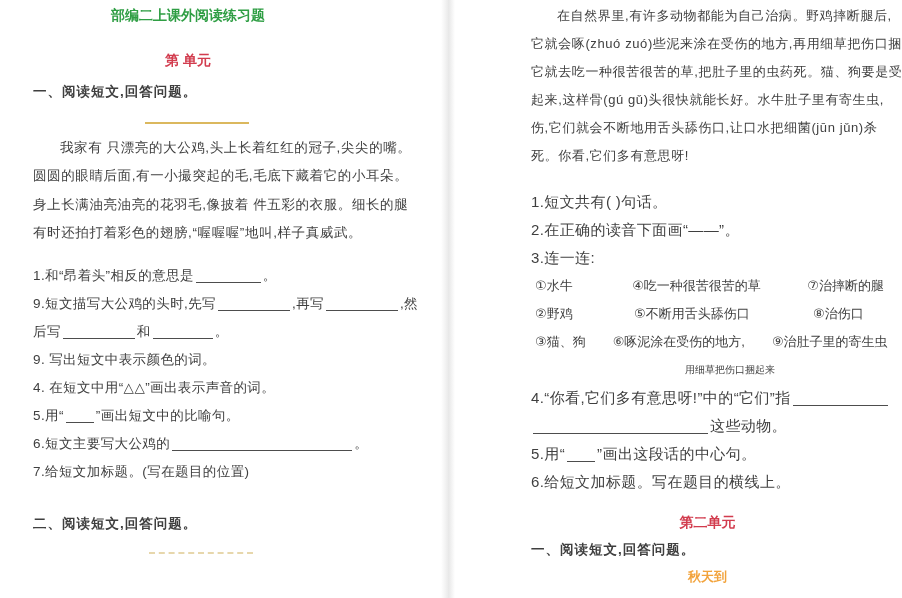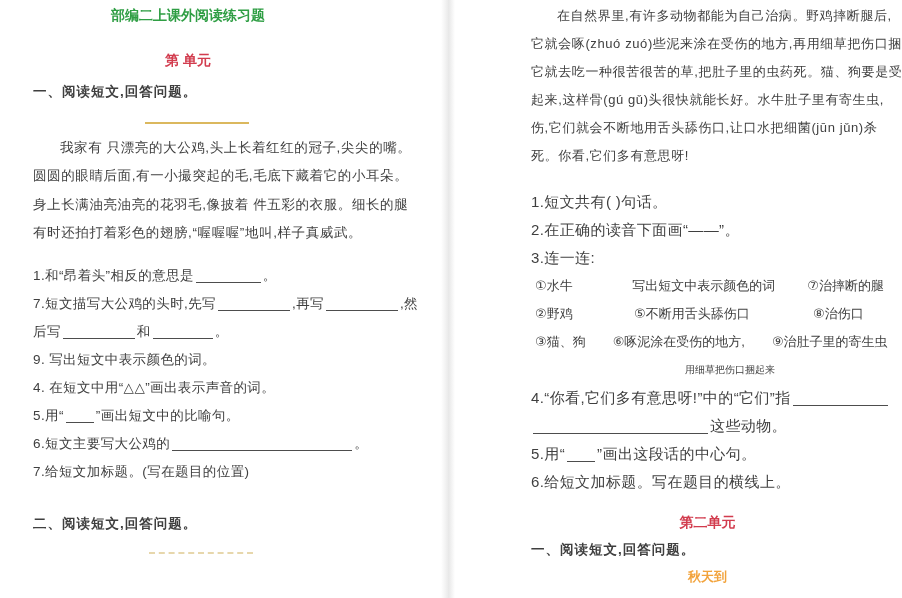--- a/index.html
+++ b/index.html
@@ -66,21 +66,21 @@
       <div class="pl">圆圆的眼睛后面,有一小撮突起的毛,毛底下藏着它的小耳朵。</div>
       <div class="pl">身上长满油亮油亮的花羽毛,像披着  件五彩的衣服。细长的腿</div>
       <div class="pl">有时还拍打着彩色的翅膀,“喔喔喔”地叫,样子真威武。</div>
     </div>
 
     <div class="qs">
       <div class="q">
         <span>1.和“昂着头”相反的意思是</span><span class="blank w65"></span><span>。</span>
       </div>
       <div class="q">
-        <span>7.短文描写大公鸡的头时,先写</span><span class="blank w72"></span><span>,再写</span><span class="blank w72"></span><span>,然</span>
+        <span>9.短文描写大公鸡的头时,先写</span><span class="blank w72"></span><span>,再写</span><span class="blank w72"></span><span>,然</span>
       </div>
       <div class="q">
         <span>后写</span><span class="blank w72"></span><span>和</span><span class="blank w60"></span><span>。</span>
       </div>
       <div class="q">9. 写出短文中表示颜色的词。</div>
       <div class="q">4. 在短文中用“△△”画出表示声音的词。</div>
       <div class="q">
         <span>5.用“</span><span class="blank w28"></span><span>”画出短文中的比喻句。</span>
       </div>
       <div class="q">
@@ -106,21 +106,21 @@
     </div>
 
     <div class="qs">
       <div class="q">1.短文共有(  )句话。</div>
       <div class="q">2.在正确的读音下面画“——”。</div>
       <div class="q">3.连一连:</div>
 
       <div class="match">
         <div class="mrow">
           <span class="mc1">①水牛</span>
-          <span class="mc2">写出短文中表示颜色的词</span>
+          <span class="mc2">④吃一种很苦很苦的草</span>
           <span class="mc3">⑦治摔断的腿</span>
         </div>
         <div class="mrow">
           <span class="mc1">②野鸡</span>
           <span class="mc2">⑤不断用舌头舔伤口</span>
           <span class="mc3">⑧治伤口</span>
         </div>
         <div class="mrow">
           <span class="mc1">③猫、狗</span>
           <span class="mc2">⑥啄泥涂在受伤的地方,</span>

